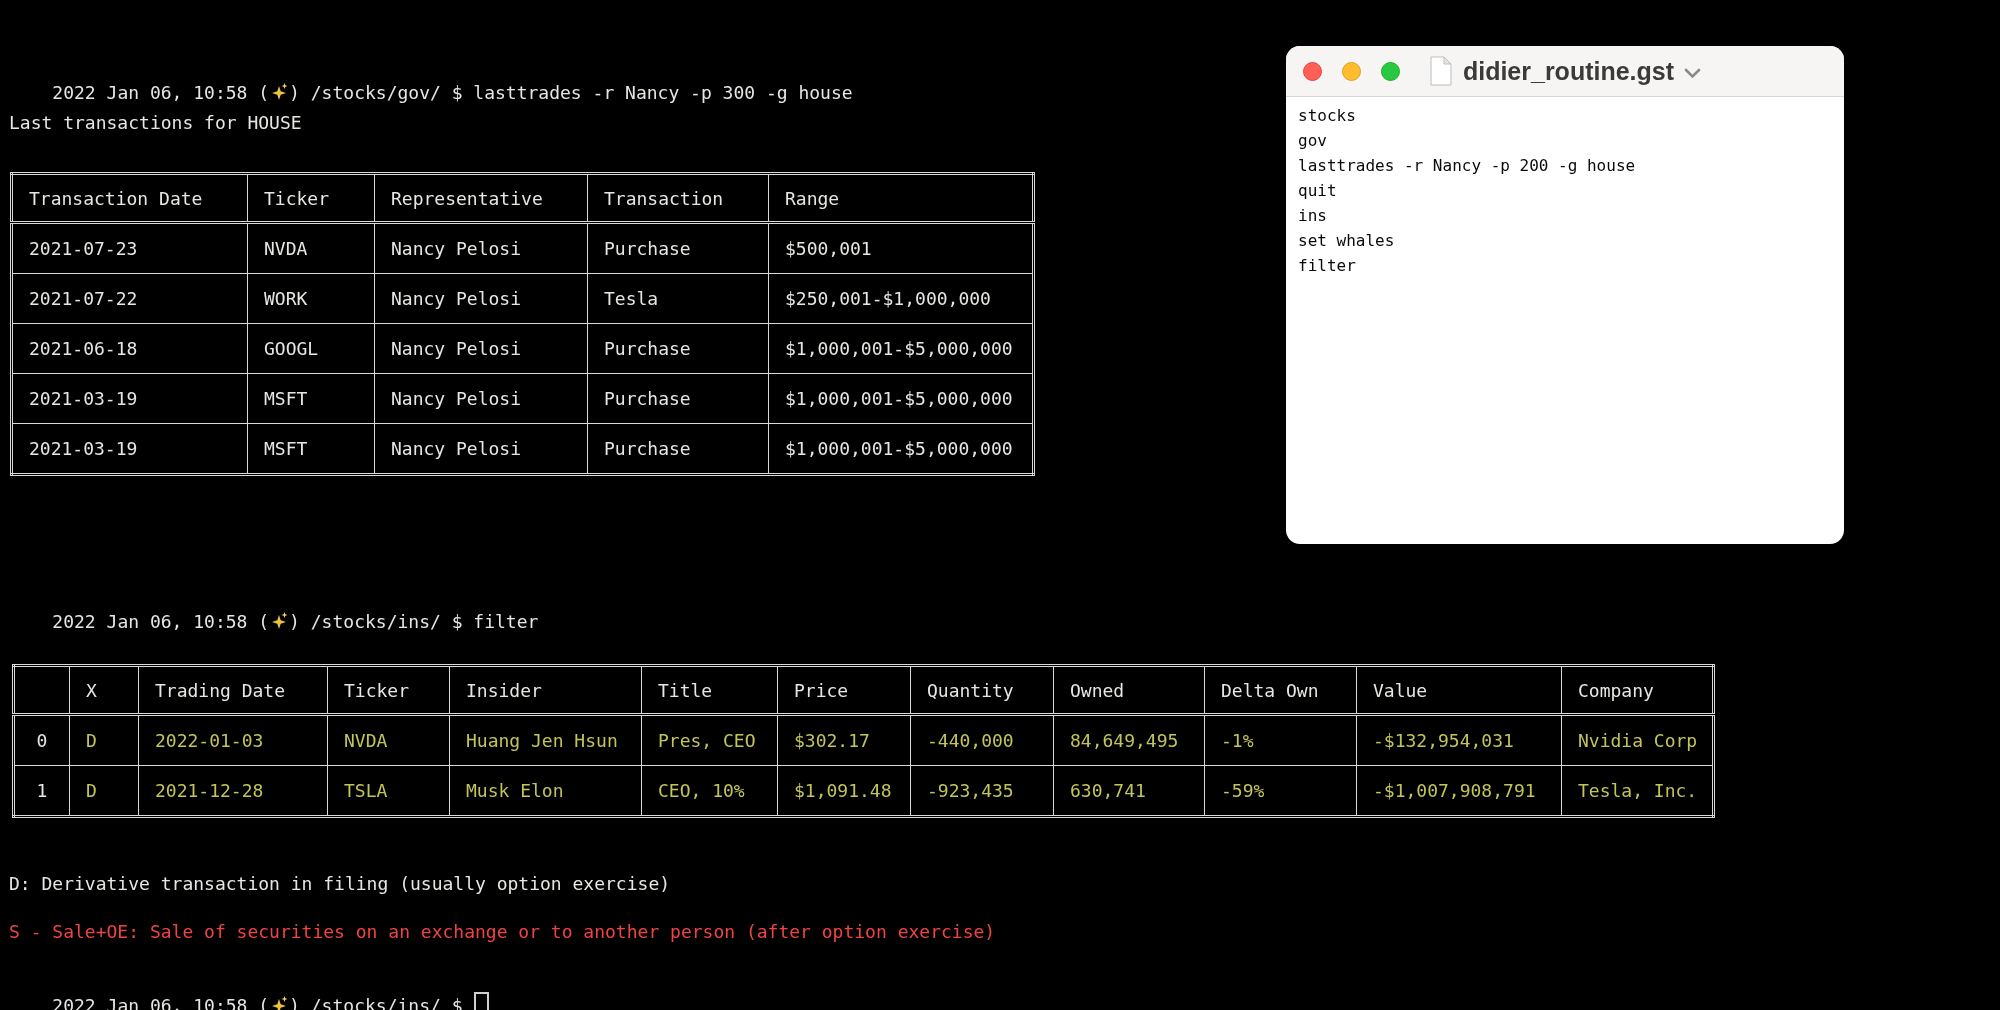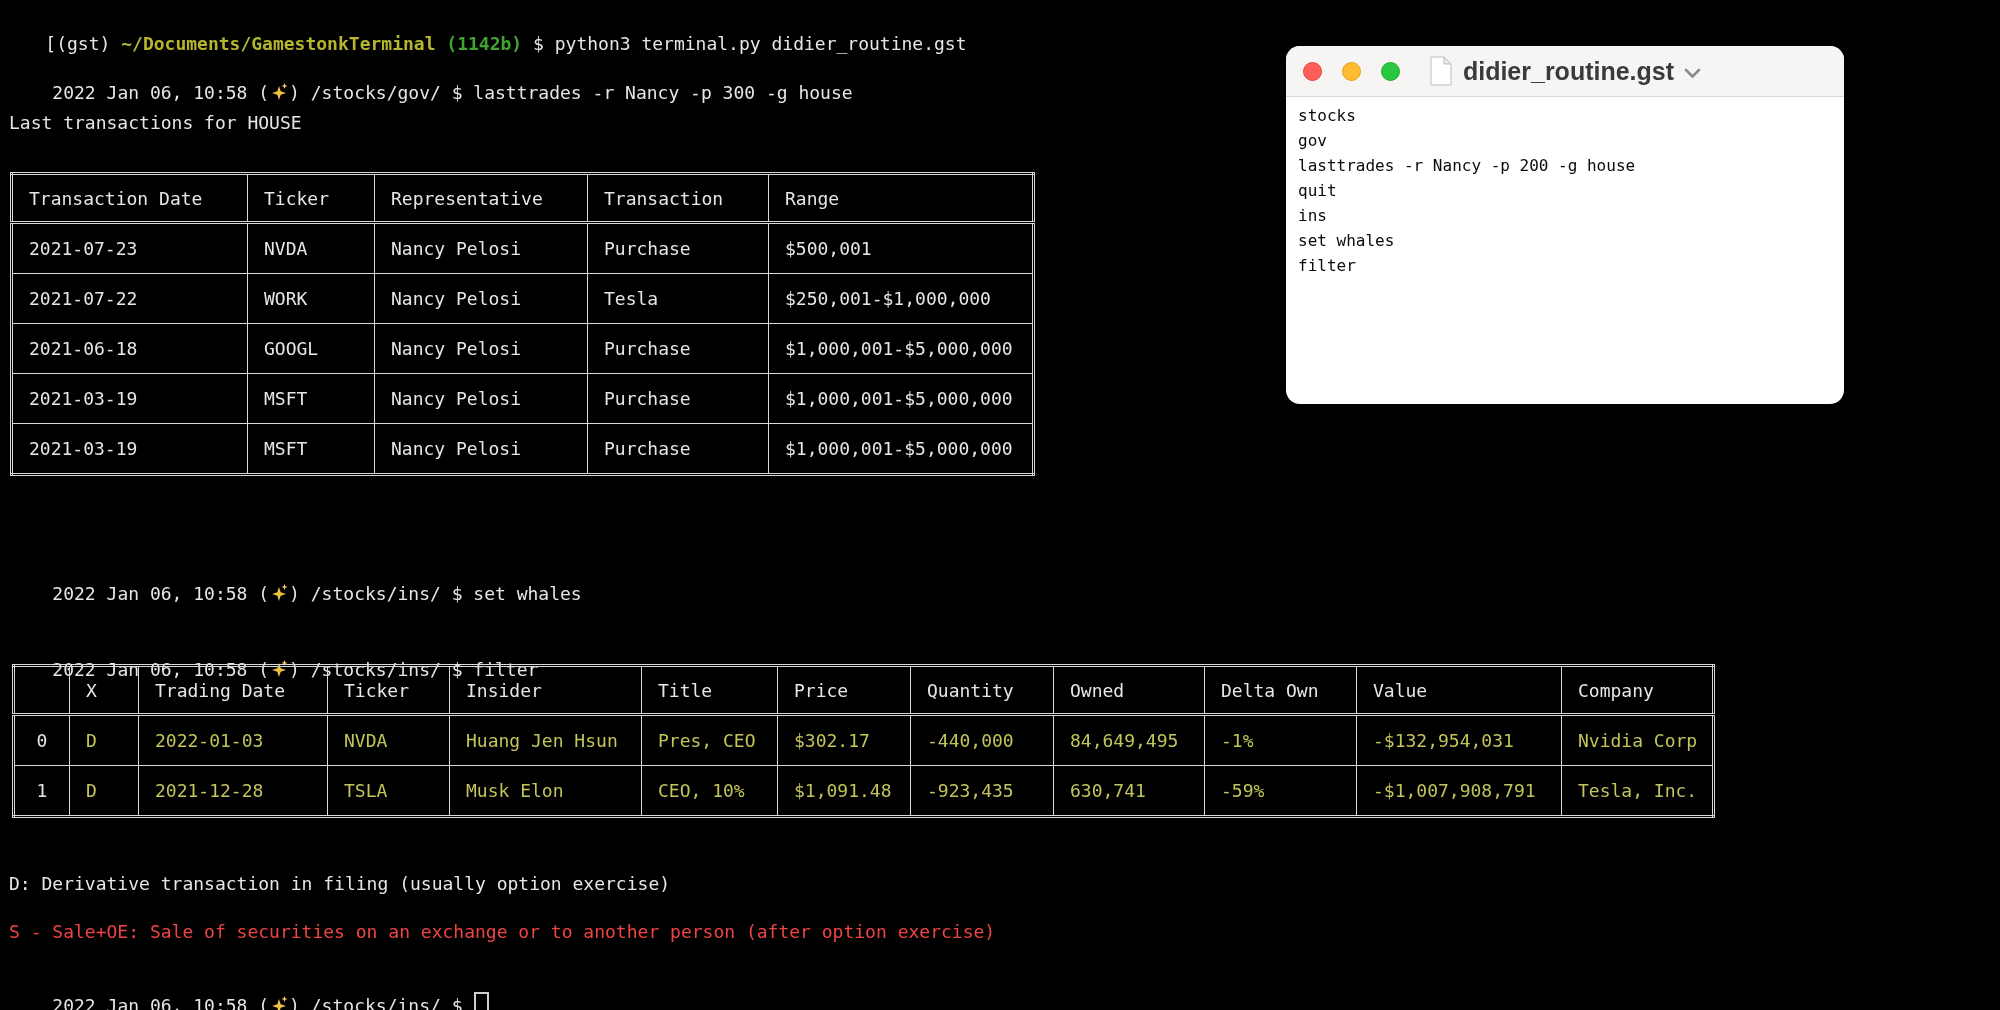--- a/index.html
+++ b/index.html
@@ -20,21 +20,21 @@
   .tbl th:first-child,.tbl td:first-child{border-left:none;}
   .tbl thead th{border-bottom:3px double #d9d9d9;height:46px;}
   .tbl tbody td{height:49px;}
   .tbl tbody tr + tr td{border-top:1px solid #d9d9d9;}
   .gov-tbl{top:172px;left:10px;width:1022px;}
   .ins-tbl{top:664px;left:12px;width:1700px;}
   .ins-tbl td{color:#c3c45a;}
   .ins-tbl td.c-idx{color:#e8e6e3;text-align:center;padding:0;}
 
   
-  .qlwindow{position:absolute;left:1286px;top:46px;width:558px;height:358px;background:#fff;
+  .qlwindow{position:absolute;left:1286px;top:46px;width:558px;height:498px;background:#fff;
             border-radius:14px;box-shadow:0 22px 60px rgba(0,0,0,.6),0 0 0 1px rgba(0,0,0,.25);
             overflow:hidden;}
   .ql-titlebar{position:relative;height:50px;background:#f6f5f3;border-bottom:1px solid #d8d7d5;
                display:flex;align-items:center;justify-content:center;}
   .lights{position:absolute;left:17px;top:0;height:100%;display:flex;align-items:center;gap:20px;}
   .light{width:17px;height:17px;border-radius:50%;}
   .light.red{background:#ff5f57;border:1px solid #e0443e;}
   .light.yel{background:#febc2e;border:1px solid #dea123;}
   .light.grn{background:#28c840;border:1px solid #1dad2b;}
   .ql-titlegroup{display:flex;align-items:center;gap:10px;}
@@ -42,23 +42,20 @@
   .chev{margin-top:4px;}
   .ql-body{padding:6px 0 0 12px;font-family:"DejaVu Sans Mono",monospace;font-size:16px;
            line-height:25px;color:#0a0a0a;}
   .ql-line{white-space:pre;}
 </style>
 </head>
 <body>
 
 <div class="screen">
 
-  <div class="t-line" style="top:6px;left:2px">
-    <span>[(gst) </span><span class="cwd">~/Documents/GamestonkTerminal</span><span class="branch"> (1142b)</span><span> $ python3 terminal.py didier_routine.gst</span>
-  </div>
 
   <div class="t-line" style="top:55px">
     <span>2022 Jan 06, 10:58 (</span><svg class="sparkle" width="20" height="20" viewBox="0 0 20 20">
         <path d="M10 4 L11.7 9.3 L17 11 L11.7 12.7 L10 18 L8.3 12.7 L3 11 L8.3 9.3 Z" fill="#edc23f"></path>
         <path d="M15.5 1 L16.3 3.2 L18.5 4 L16.3 4.8 L15.5 7 L14.7 4.8 L12.5 4 L14.7 3.2 Z" fill="#f3d36a"></path>
       </svg><span>) /stocks/gov/ $ lasttrades -r Nancy -p 300 -g house</span>
   </div>
 
   <div class="t-line" style="top:110px">Last transactions for HOUSE</div>
 
@@ -111,28 +108,22 @@
       <tr>
         <td>2021-03-19</td>
         <td>MSFT</td>
         <td>Nancy Pelosi</td>
         <td>Purchase</td>
         <td>$1,000,001-$5,000,000</td>
       </tr>
     </tbody>
   </table>
 
-  <div class="t-line" style="top:556px">
-    <span>2022 Jan 06, 10:58 (</span><svg class="sparkle" width="20" height="20" viewBox="0 0 20 20">
-        <path d="M10 4 L11.7 9.3 L17 11 L11.7 12.7 L10 18 L8.3 12.7 L3 11 L8.3 9.3 Z" fill="#edc23f"></path>
-        <path d="M15.5 1 L16.3 3.2 L18.5 4 L16.3 4.8 L15.5 7 L14.7 4.8 L12.5 4 L14.7 3.2 Z" fill="#f3d36a"></path>
-      </svg><span>) /stocks/ins/ $ set whales</span>
-  </div>
-
-  <div class="t-line" style="top:632px">
+
+  <div class="t-line" style="top:584px">
     <span>2022 Jan 06, 10:58 (</span><svg class="sparkle" width="20" height="20" viewBox="0 0 20 20">
         <path d="M10 4 L11.7 9.3 L17 11 L11.7 12.7 L10 18 L8.3 12.7 L3 11 L8.3 9.3 Z" fill="#edc23f"></path>
         <path d="M15.5 1 L16.3 3.2 L18.5 4 L16.3 4.8 L15.5 7 L14.7 4.8 L12.5 4 L14.7 3.2 Z" fill="#f3d36a"></path>
       </svg><span>) /stocks/ins/ $ filter</span>
   </div>
 
   <table class="tbl ins-tbl">
     <colgroup>
         <col style="width:56px">
         <col style="width:69px">

